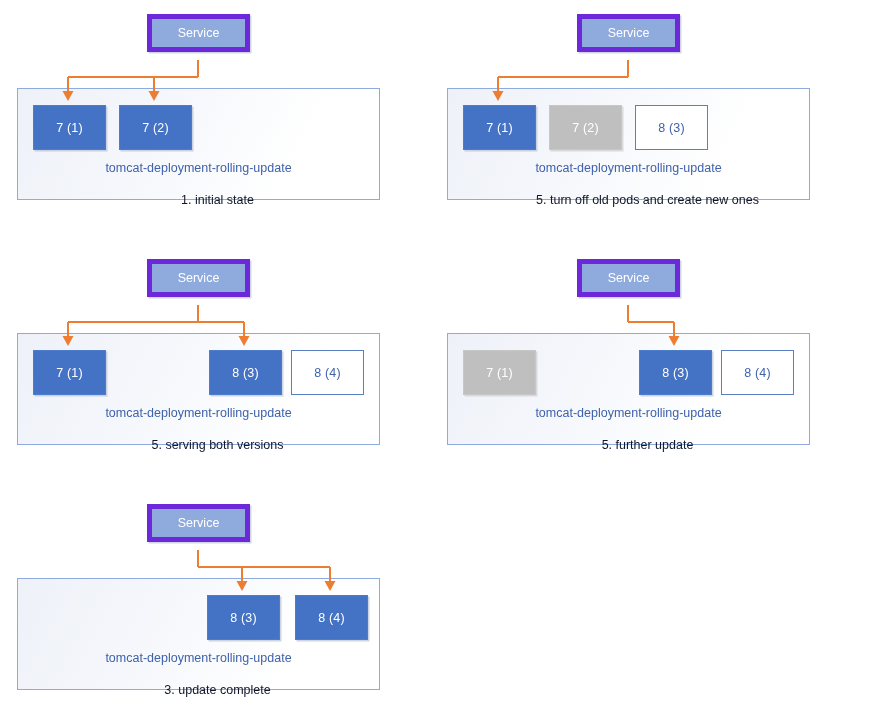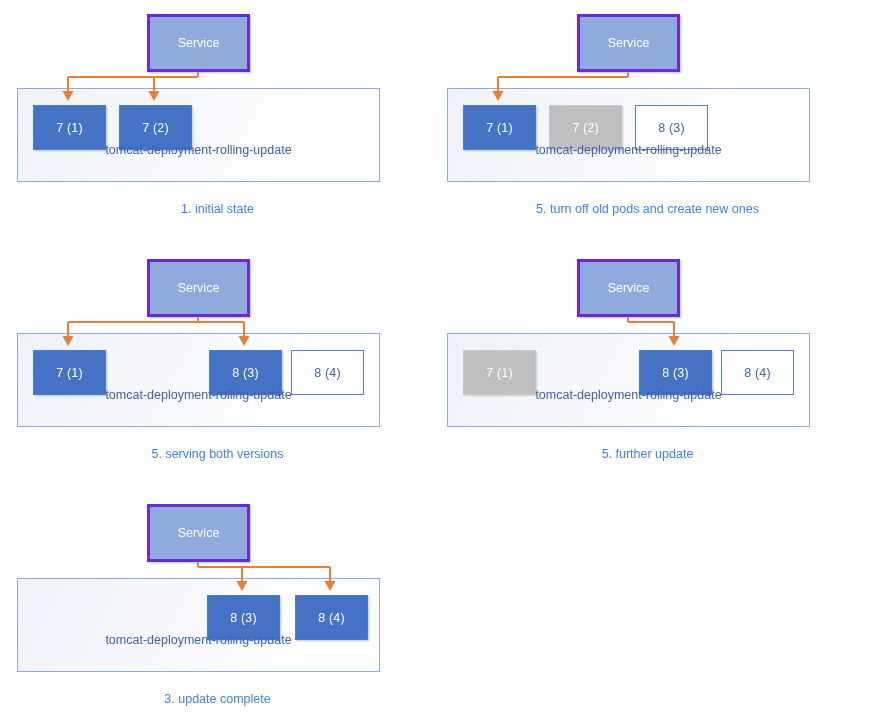--- a/index.html
+++ b/index.html
@@ -22,37 +22,37 @@
   .panel {
     position: absolute;
     width: 435px;
     height: 240px;
   }
   .service-box {
     position: absolute;
     left: 147px;
     top: 14px;
     width: 103px;
-    height: 58px;
+    height: 38px;
     background: #8faadc;
-    border: 3px solid #6d28d9;
+    border: 5px solid #6d28d9;
     box-sizing: border-box;
     display: flex;
     align-items: center;
     justify-content: center;
     color: #ffffff;
     font-size: 12.5px;
     box-shadow: 1.5px 1.5px 0 rgba(170,180,200,0.55);
   }
   .deployment-box {
     position: absolute;
     left: 17px;
     top: 88px;
     width: 363px;
-    height: 94px;
+    height: 112px;
     box-sizing: border-box;
     border: 1px solid #8faadc;
     background: linear-gradient(118deg, #eef1f8 0%, #f6f8fc 42%, #ffffff 75%);
   }
   .deployment-label {
     position: absolute;
     left: 0;
     right: 0;
     bottom: 24px;
     text-align: center;
@@ -85,23 +85,23 @@
   }
   .pod.pending {
     background: #ffffff;
     border: 1px solid #5b7fc4;
     color: #3f62ab;
   }
   .caption {
     position: absolute;
     left: 0;
     width: 435px;
-    top: 202px;
+    top: 193px;
     text-align: center;
-    color: #3b82f6;
+    color: #0f172a;
     font-size: 12.5px;
   }
   .connector-svg {
     position: absolute;
     left: 0;
     top: 0;
     width: 435px;
     height: 240px;
     overflow: visible;
     pointer-events: none;

